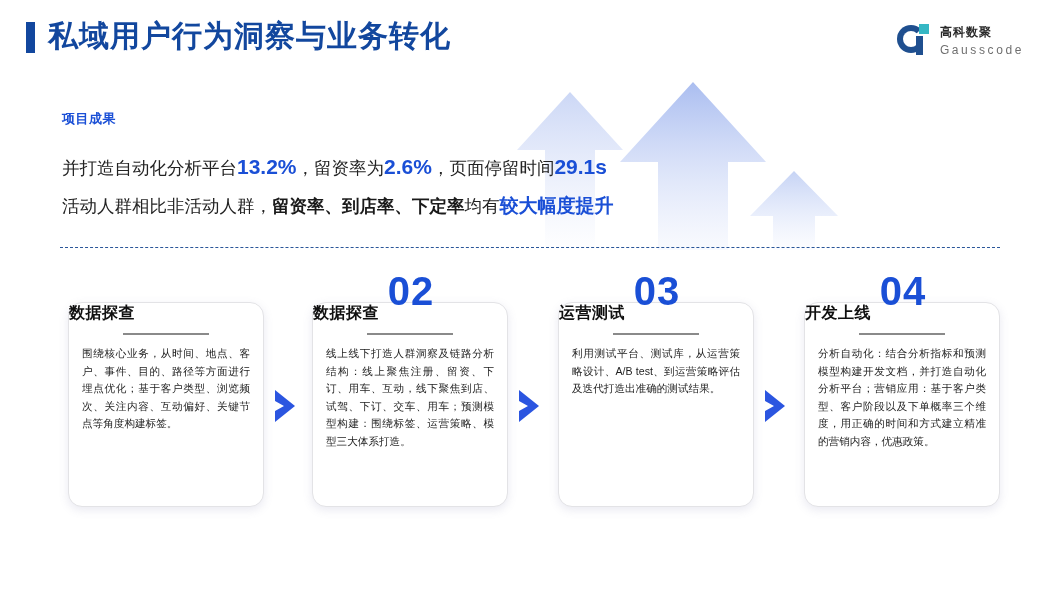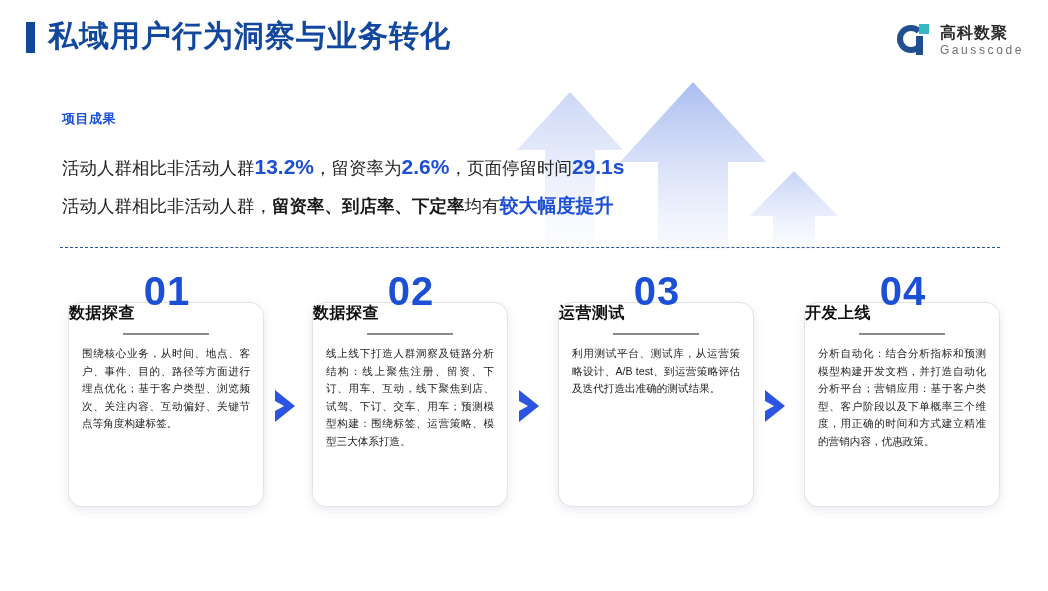--- a/index.html
+++ b/index.html
@@ -74,21 +74,21 @@
     left: 22px; top: 1px;
     width: 10px; height: 10px;
     background: #35b7c4;
   }
   .logo-text {
     display: flex;
     flex-direction: column;
     justify-content: center;
   }
   .logo-cn {
-    font-size: 16px;
+    font-size: 12px;
     font-weight: bold;
     color: #2b2b2b;
     letter-spacing: 1px;
     line-height: 21px;
   }
   .logo-en {
     font-size: 12px;
     color: #6f6f6f;
     letter-spacing: 2.6px;
     line-height: 15px;
@@ -246,34 +246,33 @@
         <div class="logo-cn">高科数聚</div>
         <div class="logo-en">Gausscode</div>
       </div>
     </div>
   </div>
 
   <div class="results">
     <div class="results-heading">项目成果</div>
 
     <div class="results-line">
-      <span>活动人群相比非活动人群</span><span class="hl">13.2%</span><span>，留资率为</span><span class="hl">2.6%</span><span>，页面停留时间</span><span class="hl">29.1s</span>
+      <span>并打造自动化分析平台</span><span class="hl">13.2%</span><span>，留资率为</span><span class="hl">2.6%</span><span>，页面停留时间</span><span class="hl">29.1s</span>
     </div>
 
     <div class="results-line">
       <span>活动人群相比非活动人群，</span><span class="bd">留资率、到店率、下定率</span><span>均有</span><span class="hl-phrase">较大幅度提升</span>
     </div>
   </div>
 
   <div class="divider"></div>
 
   <div class="steps">
 
     <div class="step" style="left:68px;">
-      <div class="step-num">01</div>
       <div class="step-title">数据探查</div>
       <div class="step-rule"></div>
       <div class="step-body">围绕核心业务，从时间、地点、客户、事件、目的、路径等方面进行埋点优化；基于客户类型、浏览频次、关注内容、互动偏好、关键节点等角度构建标签。</div>
     </div>
 
     <svg class="chev" style="left:272px;" viewBox="0 0 26 34">
       <polygon points="3,1 23,17 3,33 3,22 12,17 3,12" fill="#2b55e0"></polygon>
     </svg>
 
     <div class="step" style="left:312px;">

